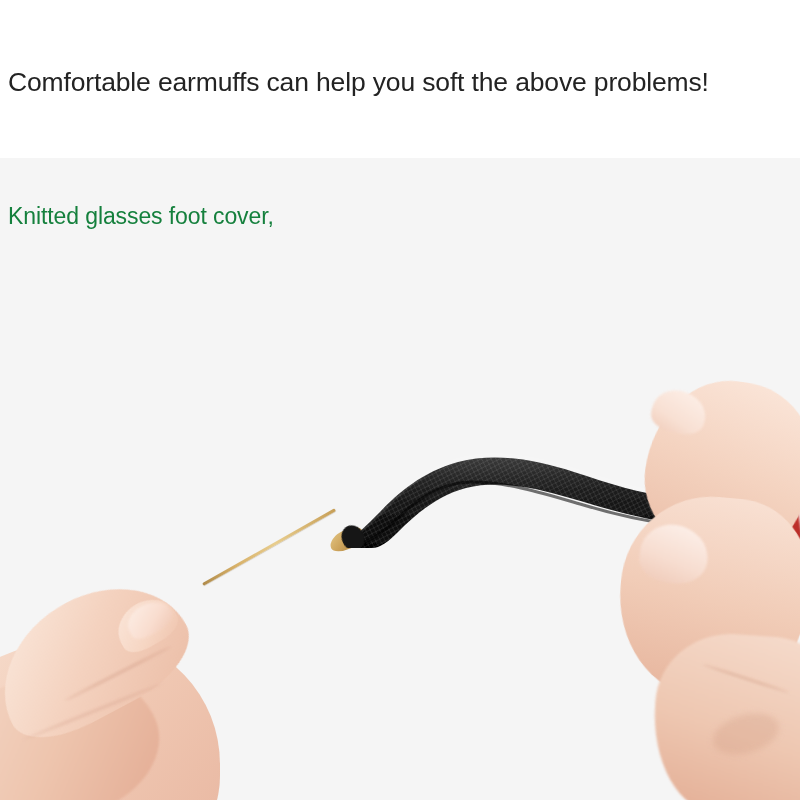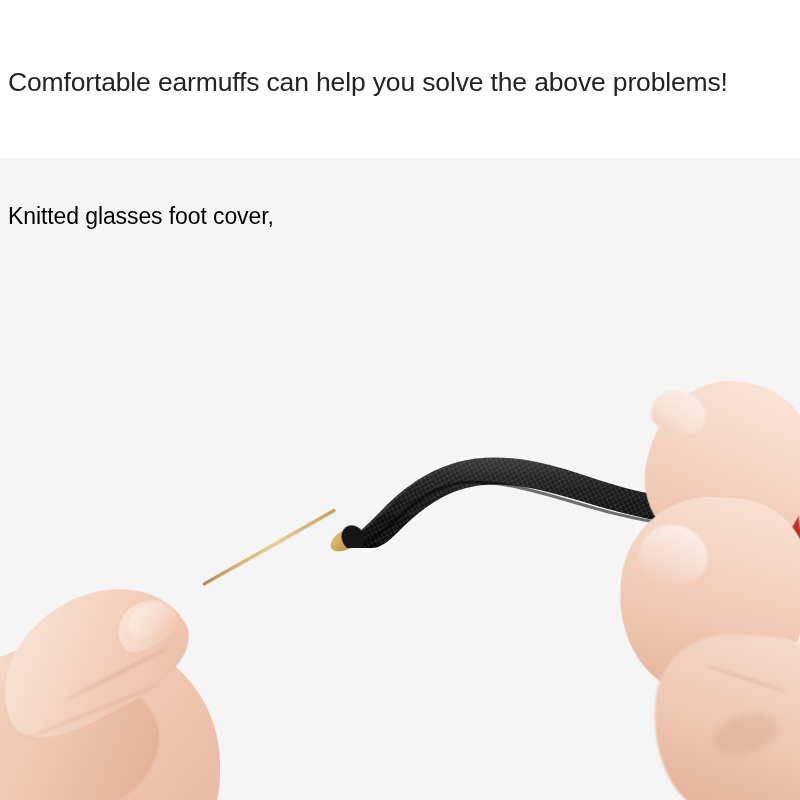--- a/index.html
+++ b/index.html
@@ -49,21 +49,21 @@
 
   .desc-block {
     position: absolute;
     left: 8px;
     top: 44px;
     width: 700px;
   }
   .desc-line {
     font-size: 23px;
     line-height: 29px;
-    color: #000000;
+    color: #15803d;
     letter-spacing: -0.1px;
     white-space: nowrap;
   }
   .desc-line.line2 {
     margin-top: 21px;
   }
 
   
   .photo {
     position: absolute;
@@ -291,21 +291,21 @@
     height: 110px;
   }
   .sleeve svg { display: block; }
 </style>
 </head>
 <body>
 
 <div id="page">
 
   <div class="headline-band">
-    <div class="headline-text">Comfortable earmuffs can help you solve the above problems!</div>
+    <div class="headline-text">Comfortable earmuffs can help you soft the above problems!</div>
   </div>
 
   <div class="gray-panel">
 
     <div class="desc-block">
       <div class="desc-line line1">Knitted glasses foot cover,</div>
     </div>
 
   </div>
 

